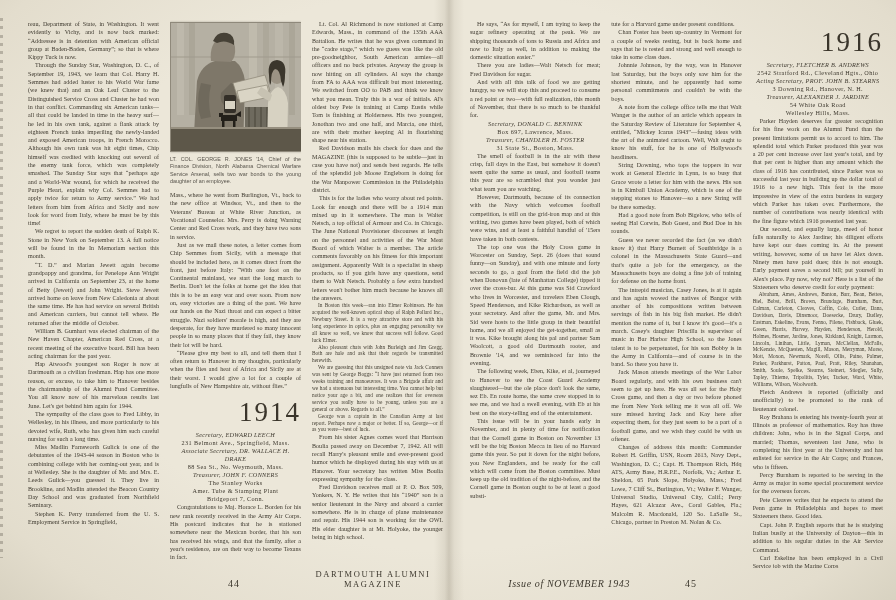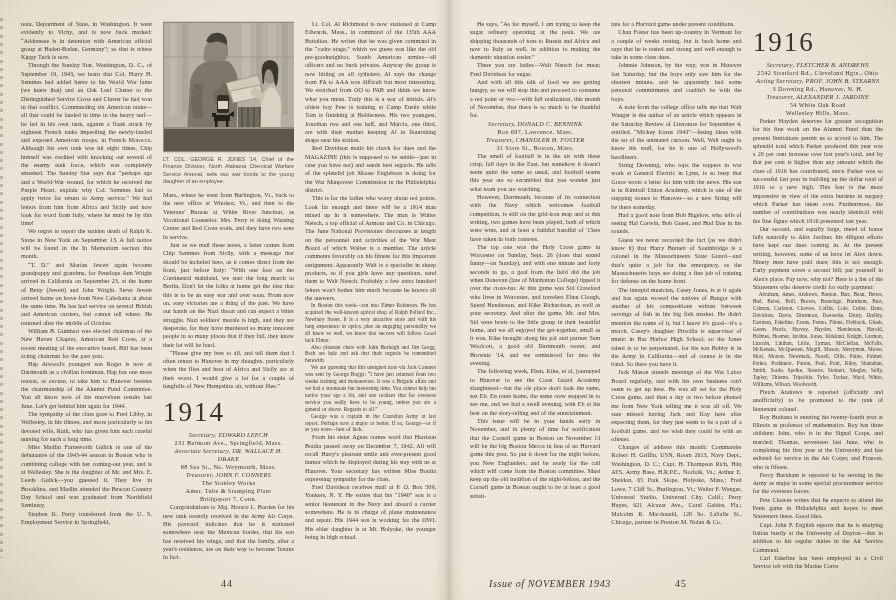--- a/index.html
+++ b/index.html
@@ -2,52 +2,52 @@
 <html><head>
 <meta charset="utf-8">
 <title>Dartmouth Alumni Magazine</title>
 <style>
   html,body{margin:0;padding:0;}
   body{width:896px;height:600px;overflow:hidden;background:#d9d4c6;
        font-family:"Liberation Serif", serif;color:#3e392f;}
   .spread{position:relative;width:896px;height:600px;
           background:radial-gradient(ellipse at 50% 45%, #ece7d9 60%, #e3ddcd 88%, #d8d2c1 100%);}
   .page{position:absolute;top:0;height:600px;width:448px;}
-  .page-left{left:0;}
+  .page-left{left:7px;}
   .page-right{left:448px;}
   .gutter{position:absolute;left:434px;top:0;width:30px;height:600px;
           background:linear-gradient(to right, rgba(0,0,0,0) 0%, rgba(96,86,66,.10) 35%, rgba(96,86,66,.22) 50%, rgba(96,86,66,.08) 68%, rgba(0,0,0,0) 100%);
           pointer-events:none;}
   .edge-frag{position:absolute;left:0;top:18px;width:3px;height:540px;opacity:.30;
              background:repeating-linear-gradient(to bottom, #4a443a 0 3px, transparent 3px 8.3px);}
   .cols{display:flex;gap:11px;padding:20px 11px 0 21px;height:548px;box-sizing:content-box;}
   .page-right .cols{padding-left:22px;padding-right:13px;}
   .col{width:131px;height:548px;overflow:hidden;}
   p{margin:0;}
   .p{font-size:6.1px;line-height:8.3px;text-align:justify;text-indent:7px;
      color:#3e392f;word-spacing:.3px;}
   .p.noind{text-indent:0;}
   .p.small{font-size:5.3px;line-height:6.9px;text-indent:6px;color:#454035;}
-  .year{font-size:27px;line-height:30px;text-align:left;letter-spacing:2px;
+  .year{font-size:27px;line-height:30px;text-align:right;letter-spacing:2px;
         margin:7px 0 4px;color:#3a352b;}
   .off{font-size:6.2px;line-height:8px;text-align:center;text-indent:0;letter-spacing:.3px;}
   .off-role{font-style:italic;}
   .off-role::first-letter{font-style:italic;}
   .off-addr{letter-spacing:.4px;}
   .photo-fig{margin:2px 0 4px;border:1px solid #8f897b;line-height:0;
              box-shadow:0 0 2px rgba(60,55,45,.35);}
   .caption{font-family:"Liberation Sans", sans-serif;font-size:5.4px;line-height:7.3px;
            color:#56524a;text-align:justify;margin:0 0 6px;}
   .footer{position:absolute;bottom:11px;}
   .pagenum{font-size:10px;letter-spacing:1px;text-align:center;color:#3e392f;}
   .fl-num{left:160px;width:134px;text-align:center;}
-  .fr-num{left:166px;width:134px;}
+  .fr-num{left:176px;width:134px;}
   .mag-title{left:292px;width:148px;font-size:8.5px;letter-spacing:1.6px;text-align:center;
              color:#3e392f;}
-  .issue{left:22px;width:160px;font-size:10px;text-align:center;color:#3e392f;font-style:italic;
+  .issue{left:22px;width:160px;font-size:10px;text-align:right;color:#3e392f;font-style:italic;
          letter-spacing:.6px;}
 </style>
 </head>
 <body>
 
 <div class="spread">
 
   <div class="edge-frag"></div>
 
   <div class="page page-left">
@@ -148,20 +148,21 @@
           <p class="p small">In Boston this week—ran into Elmer Robinson. He has acquired the well-known optical shop of Ralph Pollard Inc., Newbury Street. It is a very attractive store and with his long experience in optics, plus an engaging personality we all know so well, we know that success will follow. Good luck Elmer.</p>
           <p class="p small">Also pleasant chats with John Burleigh and Jim Gregg. Both are hale and ask that their regards be transmitted herewith.</p>
           <p class="p small">We are guessing that this unsigned note via Jack Conners was sent by George Boggs: “I have just returned from two weeks training and manoeuvres. It was a Brigade affair and we had a strenuous but interesting time. You cannot help but notice your age a bit, and one realizes that for overseas service you really have to be young, unless you are a general or above. Regards to all.”</p>
           <p class="p small">George was a captain in the Canadian Army at last report. Perhaps now a major or better. If so, George—or if as you were—best of luck.</p>
           <p class="p">From his sister Agnes comes word that Harrison Boulia passed away on December 7, 1942. All will recall Harry's pleasant smile and ever-present good humor which he displayed during his stay with us at Hanover. Your secretary has written Miss Boulia expressing sympathy for the class.</p>
           <p class="p">Fred Davidson receives mail at P. O. Box 509, Yonkers, N. Y. He writes that his “1940” son is a senior lieutenant in the Navy and aboard a carrier somewhere. He is in charge of plane maintenance and repair. His 1944 son is working for the OWI. His elder daughter is at Mt. Holyoke, the younger being in high school.</p>
         </div>
     </div>
 
     <div class="footer pagenum fl-num">44</div>
+    <div class="footer mag-title">DARTMOUTH ALUMNI MAGAZINE</div>
   </div>
 
   <div class="gutter"></div>
 
   <div class="page page-right">
     <div class="cols">
       <div class="col">
           <p class="p">He says, “As for myself, I am trying to keep the sugar refinery operating at the peak. We are shipping thousands of tons to Russia and Africa and now to Italy as well, in addition to making the domestic situation easier.”</p>
           <p class="p">There you are ladies—Walt Netsch for meat; Fred Davidson for sugar.</p>
           <p class="p">And with all this talk of food we are getting hungry, so we will stop this and proceed to consume a red point or two—with full realization, this month of November, that there is so much to be thankful for.</p>

